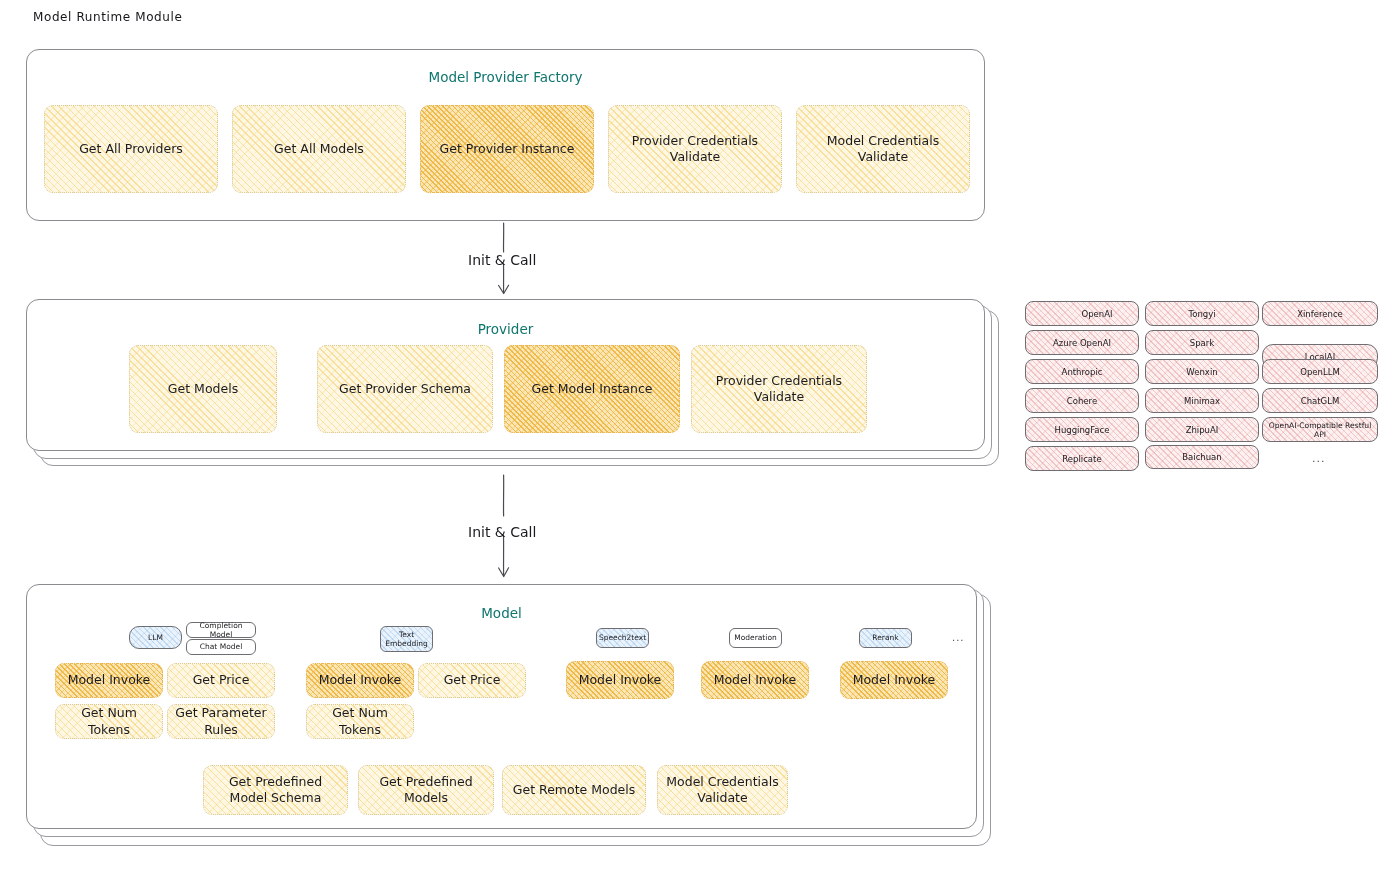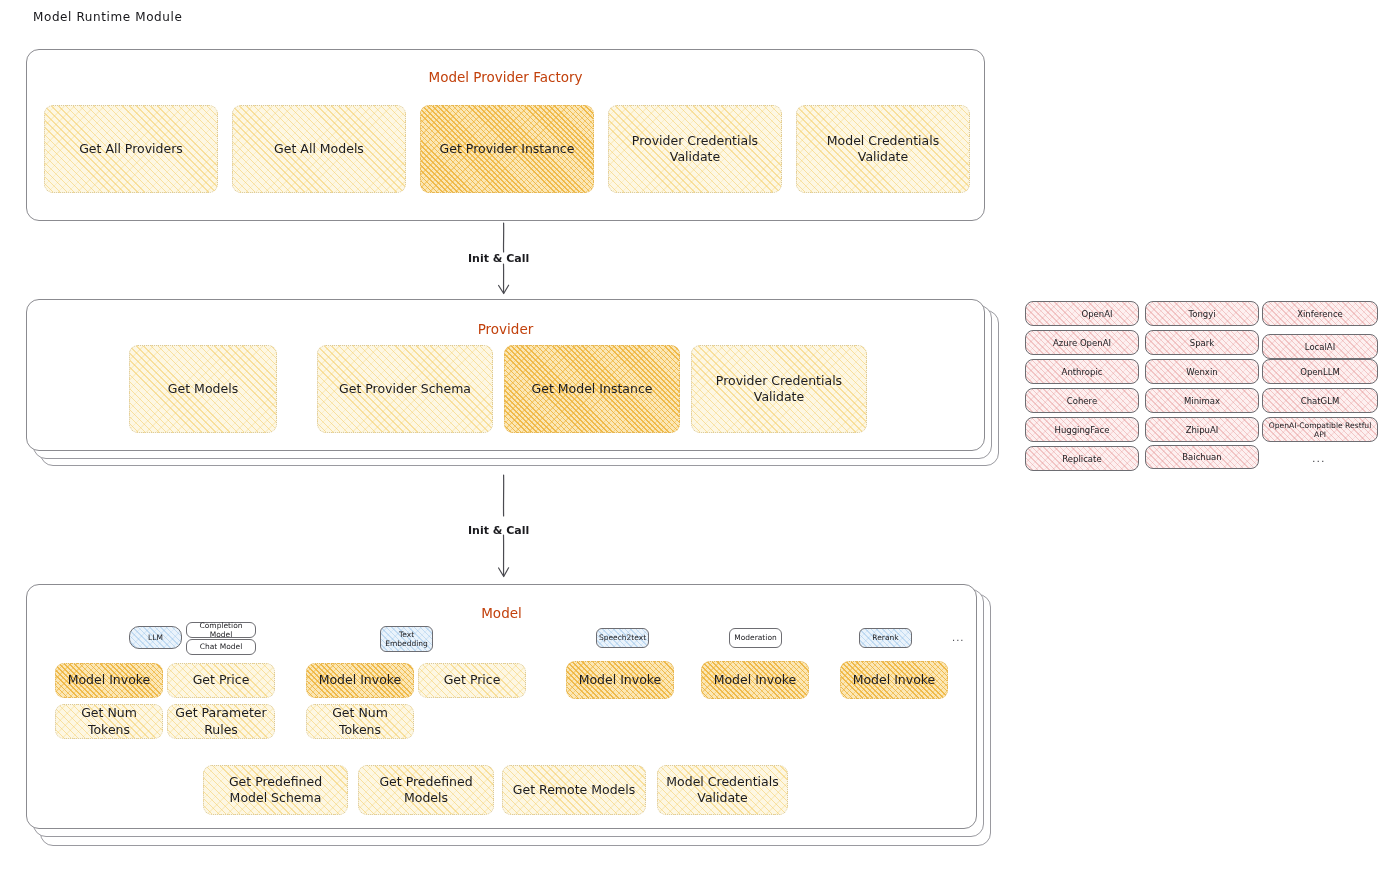--- a/index.html
+++ b/index.html
@@ -18,21 +18,21 @@
   
   .panel{
     border:1.3px solid #8b8b90;border-radius:13px;background:#fff;
     box-sizing:border-box;
   }
   .panel-stack-layer{
     border:1.1px solid #9a9aa0;border-radius:13px;background:#fff;
     box-sizing:border-box;
   }
   .panel-title{
-    position:absolute;left:0;right:0;text-align:center;font-size:13.5px;color:#c2410c;
+    position:absolute;left:0;right:0;text-align:center;font-size:13.5px;color:#0f766e;
   }
 
   
   .hbox{
     position:absolute;box-sizing:border-box;
     border:1.2px dotted #d9c89a;border-radius:9px;
     display:flex;align-items:center;justify-content:center;text-align:center;
     font-size:12.5px;line-height:1.32;color:#1b1b1f;padding:4px 6px;
     background-color:#fdf7e3;
     background-image:
@@ -73,21 +73,21 @@
   .badge.blue{
     background-color:#eaf3fb;
     background-image:
       repeating-linear-gradient(45deg, rgba(120,175,225,.35) 0 1px, rgba(0,0,0,0) 1px 4px),
       repeating-linear-gradient(-45deg, rgba(120,175,225,.15) 0 1px, rgba(0,0,0,0) 1px 6px);
   }
 
   
   .arrow svg{display:block;}
   .arrow-label{
-    position:absolute;font-size:11px;color:#1b1b1f;white-space:nowrap;font-weight:bold;
+    position:absolute;font-size:14px;color:#1b1b1f;white-space:nowrap;
   }
 </style>
 </head>
 <body>
 
 <div class="abs" id="page-title">Model Runtime Module</div>
 
 <div class="abs panel" style="left:26px;top:49px;width:959px;height:172px;">
   <div class="panel-title" style="top:19px;">Model Provider Factory</div>
 </div>
@@ -126,21 +126,21 @@
 <div class="pill" style="left:1025px;top:446px;width:114px;height:25px;">Replicate</div>
 
 <div class="pill" style="left:1145px;top:301px;width:114px;height:25px;">Tongyi</div>
 <div class="pill" style="left:1145px;top:330px;width:114px;height:25px;">Spark</div>
 <div class="pill" style="left:1145px;top:359px;width:114px;height:25px;">Wenxin</div>
 <div class="pill" style="left:1145px;top:388px;width:114px;height:25px;">Minimax</div>
 <div class="pill" style="left:1145px;top:417px;width:114px;height:25px;">ZhipuAI</div>
 <div class="pill" style="left:1145px;top:445px;width:114px;height:24px;">Baichuan</div>
 
 <div class="pill" style="left:1262px;top:301px;width:116px;height:25px;">Xinference</div>
-<div class="pill" style="left:1262px;top:334px;width:116px;height:25px;">LocalAI</div>
+<div class="pill" style="left:1262px;top:344px;width:116px;height:25px;border-radius:11px;">LocalAI</div>
 <div class="pill" style="left:1262px;top:359px;width:116px;height:25px;">OpenLLM</div>
 <div class="pill" style="left:1262px;top:388px;width:116px;height:25px;">ChatGLM</div>
 <div class="pill" style="left:1262px;top:417px;width:116px;height:25px;font-size:7.6px;">OpenAI-Compatible Restful API</div>
 <div class="ellipsis" style="left:1312px;top:452px;">...</div>
 
 <div class="abs arrow" style="left:492px;top:474px;width:24px;height:105px;">
   <svg width="24" height="105" viewBox="0 0 24 105">
     <path d="M11.6 1 C11.9 14, 11.3 30, 11.6 42" stroke="#4a4a50" stroke-width="1.2" fill="none" stroke-linecap="round"></path>
     <path d="M11.5 61 C11.8 74, 11.4 88, 11.6 102" stroke="#4a4a50" stroke-width="1.2" fill="none" stroke-linecap="round"></path>
     <path d="M6.6 94 L11.7 102.5 L16.6 93.8" stroke="#4a4a50" stroke-width="1.2" fill="none" stroke-linecap="round" stroke-linejoin="round"></path>

